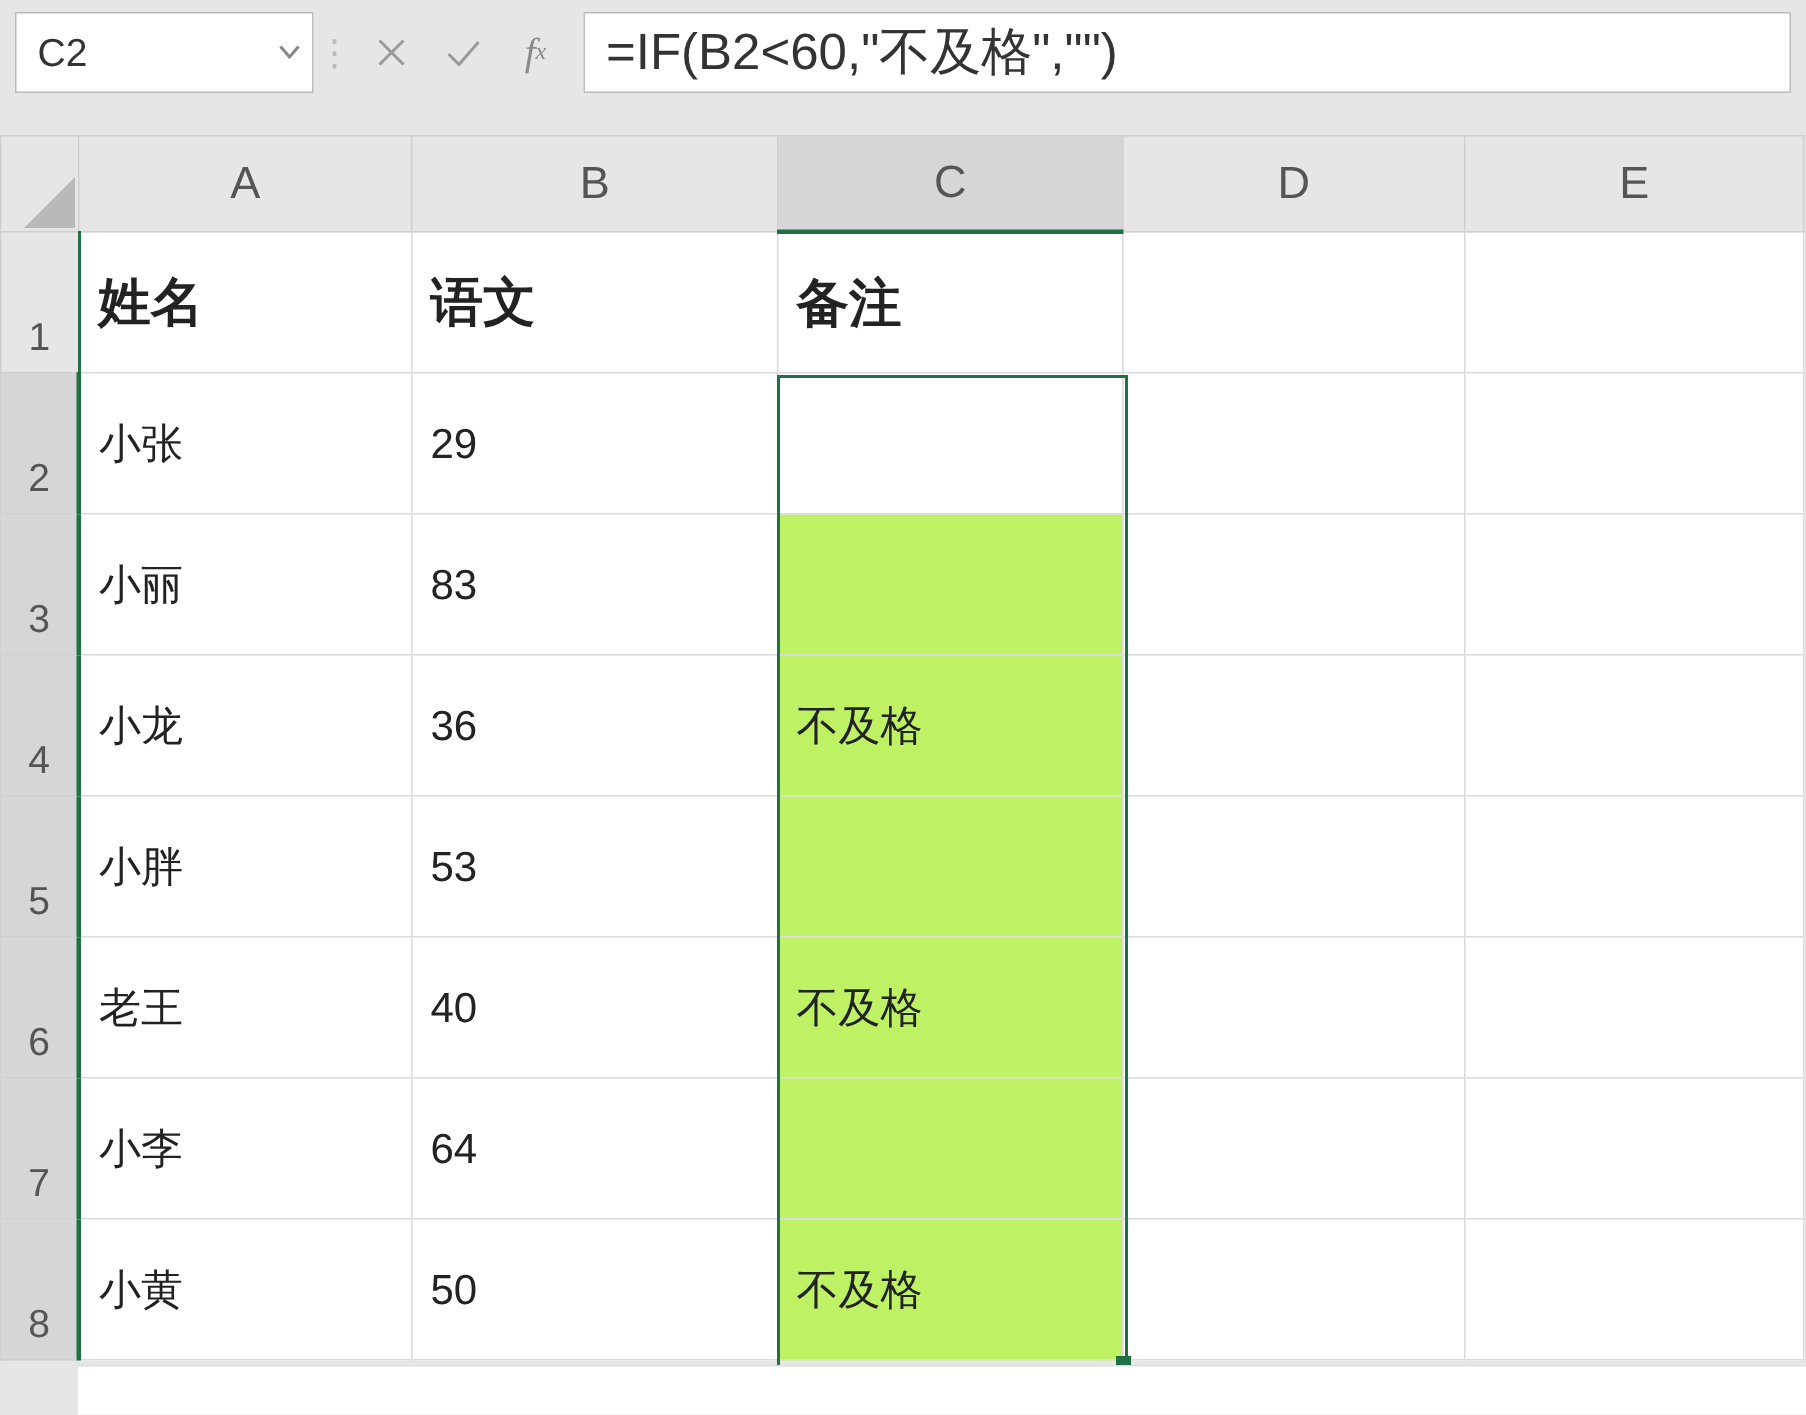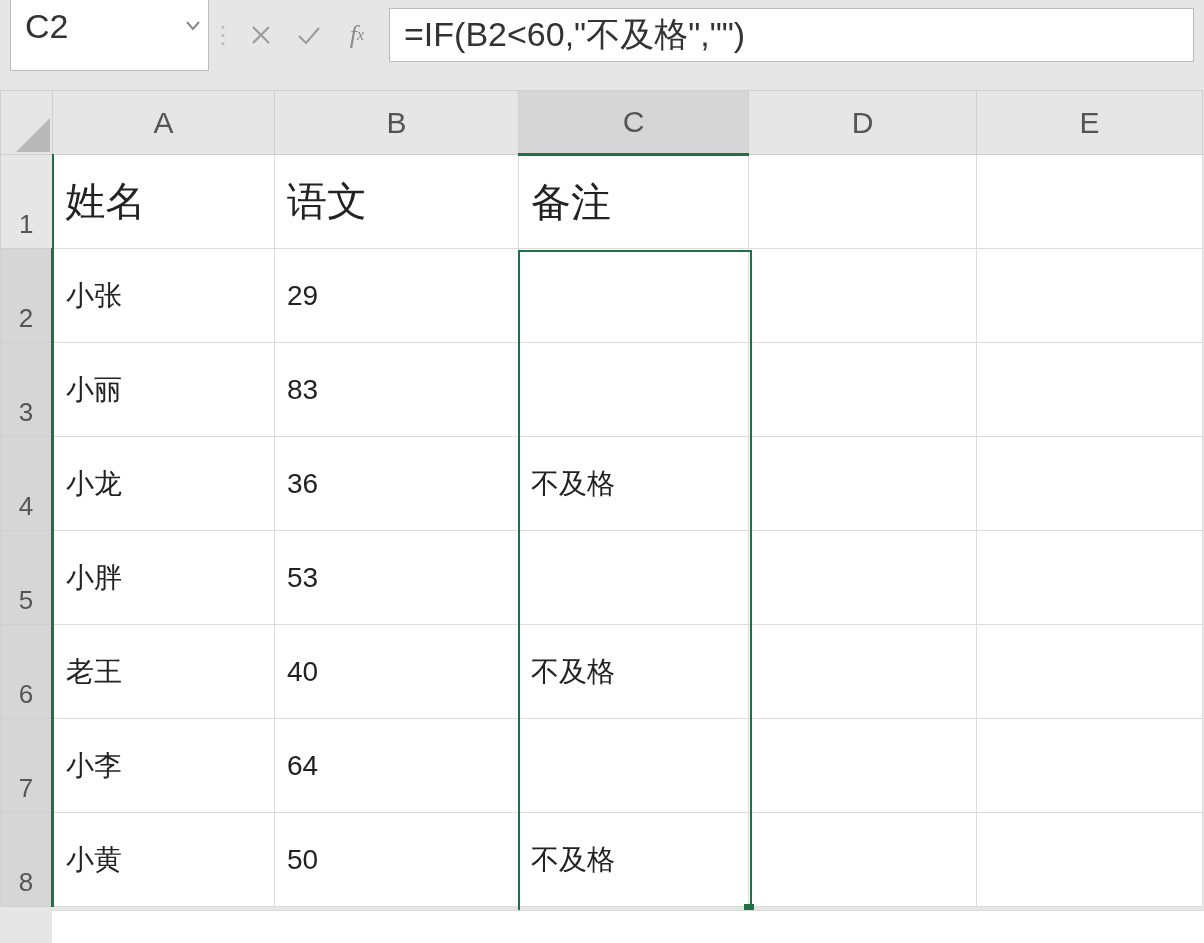--- a/index.html
+++ b/index.html
@@ -1,20 +1,20 @@
 <!DOCTYPE html>
 <html><head>
 <meta charset="utf-8">
 <style>
   html,body{margin:0;padding:0;font-family:"Segoe UI","Microsoft YaHei",Arial,sans-serif;background:#e6e6e6;}
   .sheet-wrapper{width:1204px;height:943px;background:#e6e6e6;position:relative;}
 
   
   .formula-bar{display:flex;align-items:center;height:70px;padding:6px 10px 6px 10px;box-sizing:border-box;}
-  .name-box{width:175px;height:52px;background:#fff;border:1px solid #bcbcbc;display:flex;align-items:center;justify-content:space-between;padding:0 8px 18px 14px;font-size:34px;color:#333;}
+  .name-box{width:175px;height:52px;background:#fff;border:1px solid #bcbcbc;display:flex;align-items:center;justify-content:space-between;padding:0 8px 0 14px;font-size:26px;color:#333;}
   .name-box .dd{color:#666;}
   .fb-sep{width:12px;height:52px;display:flex;align-items:center;justify-content:center;color:#bbb;font-size:24px;margin:0 8px;}
   .fb-btn{width:48px;height:52px;display:flex;align-items:center;justify-content:center;color:#9a9a9a;font-size:28px;}
   .fb-btn.fx{font-style:italic;font-family:"Times New Roman",serif;font-size:26px;color:#8a8a8a;}
   .formula-input{flex:1;height:52px;background:#fff;border:1px solid #bcbcbc;display:flex;align-items:center;padding-left:14px;font-size:34px;color:#333;margin-left:8px;}
 
   
   .grid{position:absolute;left:0;top:90px;right:0;bottom:0;}
   table{border-collapse:collapse;table-layout:fixed;}
   col.rowh{width:52px;}
@@ -31,22 +31,22 @@
   .colhdr th.corner{background:#e6e6e6;position:relative;}
   .colhdr th.corner::after{content:"";position:absolute;right:2px;bottom:2px;width:0;height:0;border-style:solid;border-width:0 0 34px 34px;border-color:transparent transparent #b8b8b8 transparent;}
   .colhdr th.sel{background:#d6d6d6;border-bottom:3px solid #1e7145;}
 
   
   td.rowhdr{background:#e6e6e6;border:1px solid #cfcfcf;text-align:center;color:#555;font-size:26px;vertical-align:bottom;padding-bottom:8px;}
   tr.srow td.rowhdr{background:#d6d6d6;border-right:3px solid #1e7145;}
 
   
   td.cell{background:#fff;border:1px solid #dcdcdc;height:94px;font-size:28px;color:#222;padding-left:12px;vertical-align:middle;}
-  tr.hdr td.cell{height:94px;font-size:40px;font-weight:400;}
-  td.cell.selrange{background:#ffffff;}
+  tr.hdr td.cell{height:94px;font-size:35px;font-weight:700;}
+  td.cell.selrange{background:#bef264;}
   td.cell.active{background:#fff;}
 
   
   td.cell.colA-border{border-left:2px solid #1e7145;}
 
   
   .sel-outline{position:absolute;border:2px solid #1e7145;pointer-events:none;}
   .fill-handle{position:absolute;width:10px;height:10px;background:#1e7145;pointer-events:none;}
 
   

